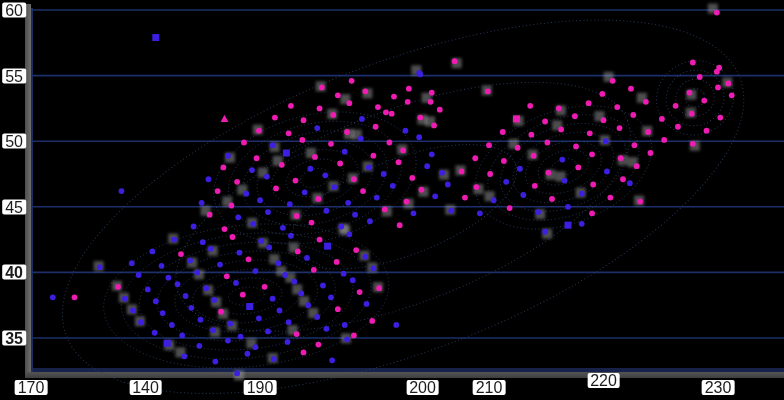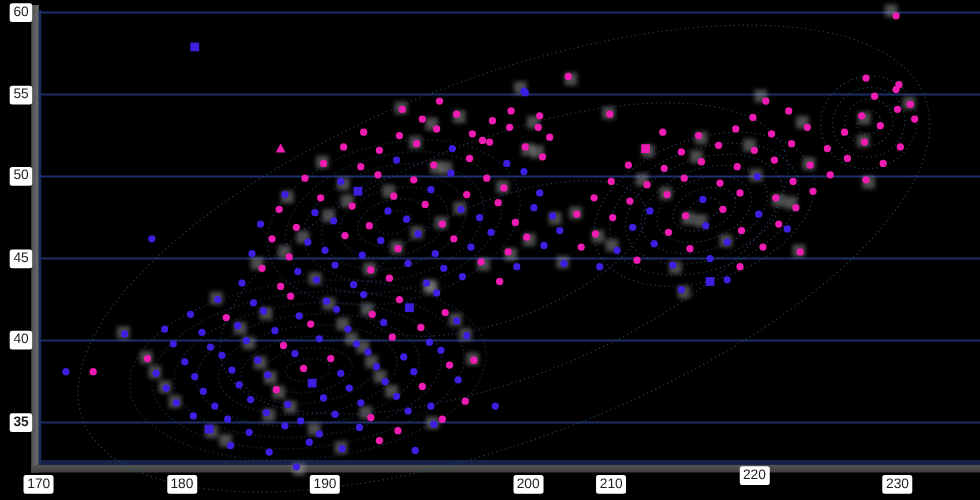--- a/index.html
+++ b/index.html
@@ -7,21 +7,21 @@
          font-family:"Liberation Sans",sans-serif;}
   .axis-bar{position:absolute;background:#636363;z-index:1;}
   #y-axis-bar{left:25px;top:4px;width:6px;height:374px;
               background:linear-gradient(90deg,#4e4e4e,#6e6e6e);}
   #x-axis-bar{left:25px;top:372px;width:759px;height:6px;
               background:linear-gradient(180deg,#555,#3e3e3e);}
   #x-spine{position:absolute;left:31px;top:368px;width:753px;height:4px;background:#16224a;z-index:1;}
   #y-spine{position:absolute;left:31px;top:8px;width:2px;height:364px;background:#1b2c5e;z-index:1;}
   svg#plot{position:absolute;left:0;top:0;z-index:2;}
   .tick-chip{position:absolute;z-index:3;background:#ffffff;color:#1c1c1c;
-             font-size:11px;line-height:13px;padding:1px 3px;border-radius:2px;
+             font-size:16px;line-height:13px;padding:1px 3px;border-radius:2px;
              white-space:nowrap;}
   .ytick{transform:translate(-100%,-50%);}
   .xtick{transform:translate(-50%,0);}
 </style>
 </head>
 <body>
 
 <div id="stage">
   <div id="y-axis-bar" class="axis-bar"></div>
   <div id="x-axis-bar" class="axis-bar"></div>
@@ -445,25 +445,25 @@
         <rect x="564.505" y="221.66799999999998" width="7" height="7" fill="#3c1fe0"></rect>
         <circle cx="581.7449999999999" cy="223.85599999999994" r="2.9" fill="#3c1fe0"></circle>
         <circle cx="545.105" cy="231.72799999999998" r="2.9" fill="#3c1fe0"></circle>
       </g>
   </svg>
   <div id="yticks">
       <div class="tick-chip ytick" style="left: 26px; top: 10px;">60</div>
       <div class="tick-chip ytick" style="left: 26px; top: 75.6px;">55</div>
       <div class="tick-chip ytick" style="left: 26px; top: 141.2px;">50</div>
       <div class="tick-chip ytick" style="left: 26px; top: 206.8px;">45</div>
-      <div class="tick-chip ytick" style="left: 26px; top: 272.4px;">40</div>
+      <div class="tick-chip ytick" style="left: 26px; top: 272.4px; font-weight: bold;">40</div>
       <div class="tick-chip ytick" style="left: 26px; top: 338px; font-weight: bold;">35</div>
     </div>
   <div id="xticks">
       <div class="tick-chip xtick" style="left: 31px; top: 380px;">170</div>
-      <div class="tick-chip xtick" style="left: 145.5px; top: 380px;">180</div>
+      <div class="tick-chip xtick" style="left: 145.5px; top: 380px;">140</div>
       <div class="tick-chip xtick" style="left: 260px; top: 380px;">190</div>
       <div class="tick-chip xtick" style="left: 374.5px; top: 380px; margin-left: 48px;">200</div>
       <div class="tick-chip xtick" style="left: 489px; top: 380px;">210</div>
       <div class="tick-chip xtick" style="left: 603.5px; top: 373px;">220</div>
       <div class="tick-chip xtick" style="left: 718px; top: 380px;">230</div>
     </div>
 </div>
 
 </body></html>

